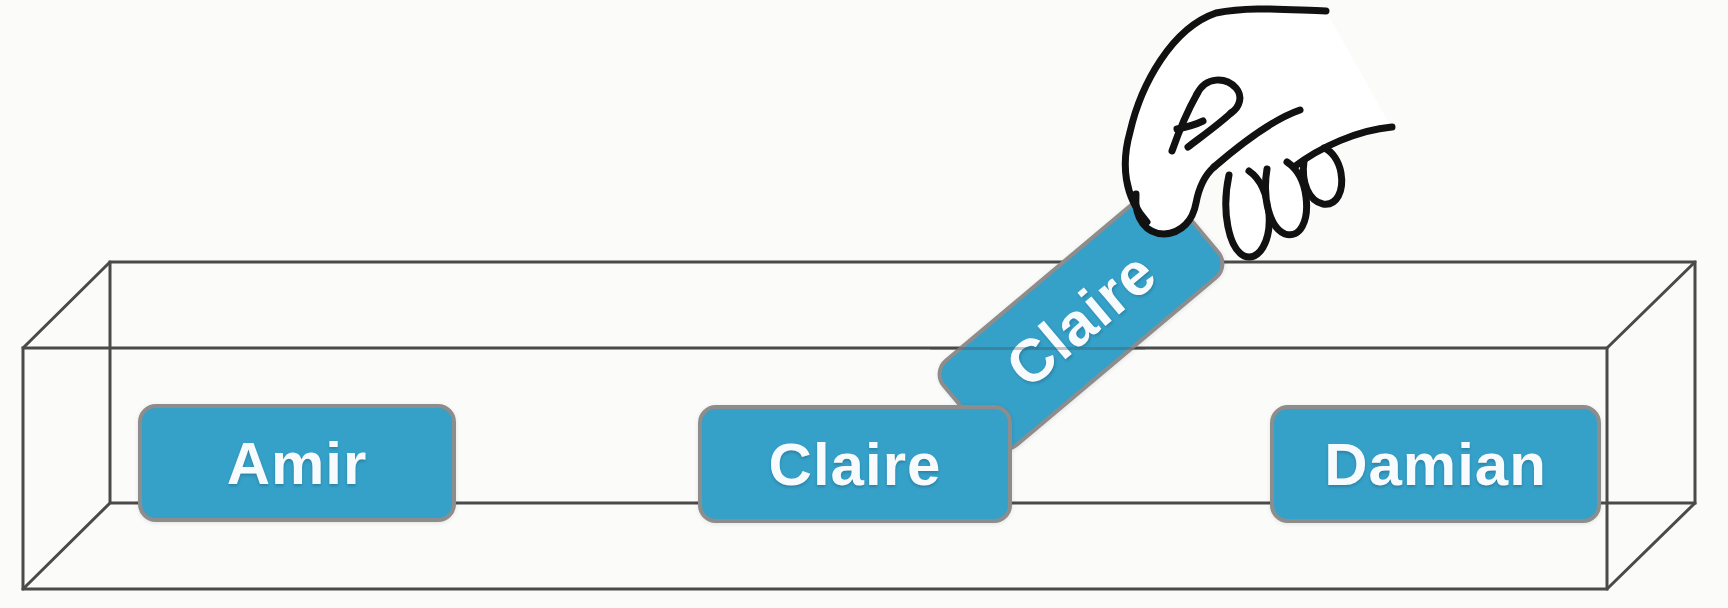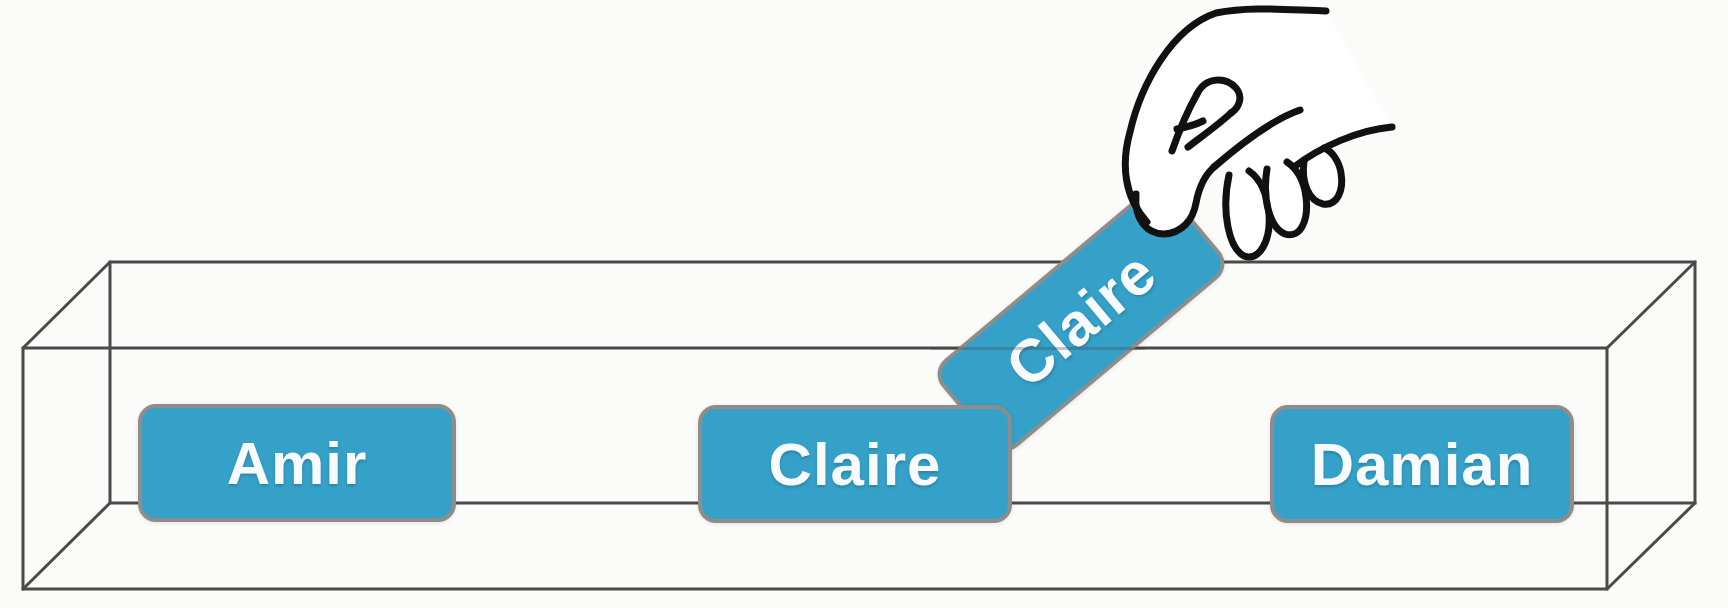--- a/index.html
+++ b/index.html
@@ -20,21 +20,21 @@
     color:#f7fbfd;
     font-size:60px;
     font-weight:bold;
     letter-spacing:1px;
     display:flex;align-items:center;justify-content:center;
     text-shadow:0 2px 3px rgba(0,0,0,0.18);
     box-shadow:0 1px 4px rgba(0,0,0,0.10);
   }
   #tile-amir  {left:138px; top:404px; width:318px; height:118px; z-index:3;justify-content:center;}
   #tile-claire{left:698px; top:405px; width:314px; height:118px; z-index:3;}
-  #tile-damian{left:1270px;top:405px; width:304px; height:118px; z-index:3;}
+  #tile-damian{left:1270px;top:405px; width:331px; height:118px; z-index:3;}
   #tile-held{
     left:931px; top:262px; width:300px; height:114px;
     transform:rotate(-40deg);
     z-index:2;
     border-radius:20px;
   }
   #edge-overlay{
     position:absolute;left:930px;top:347px;width:215px;height:3px;
     background:rgba(70,70,70,0.30);
     z-index:4;

